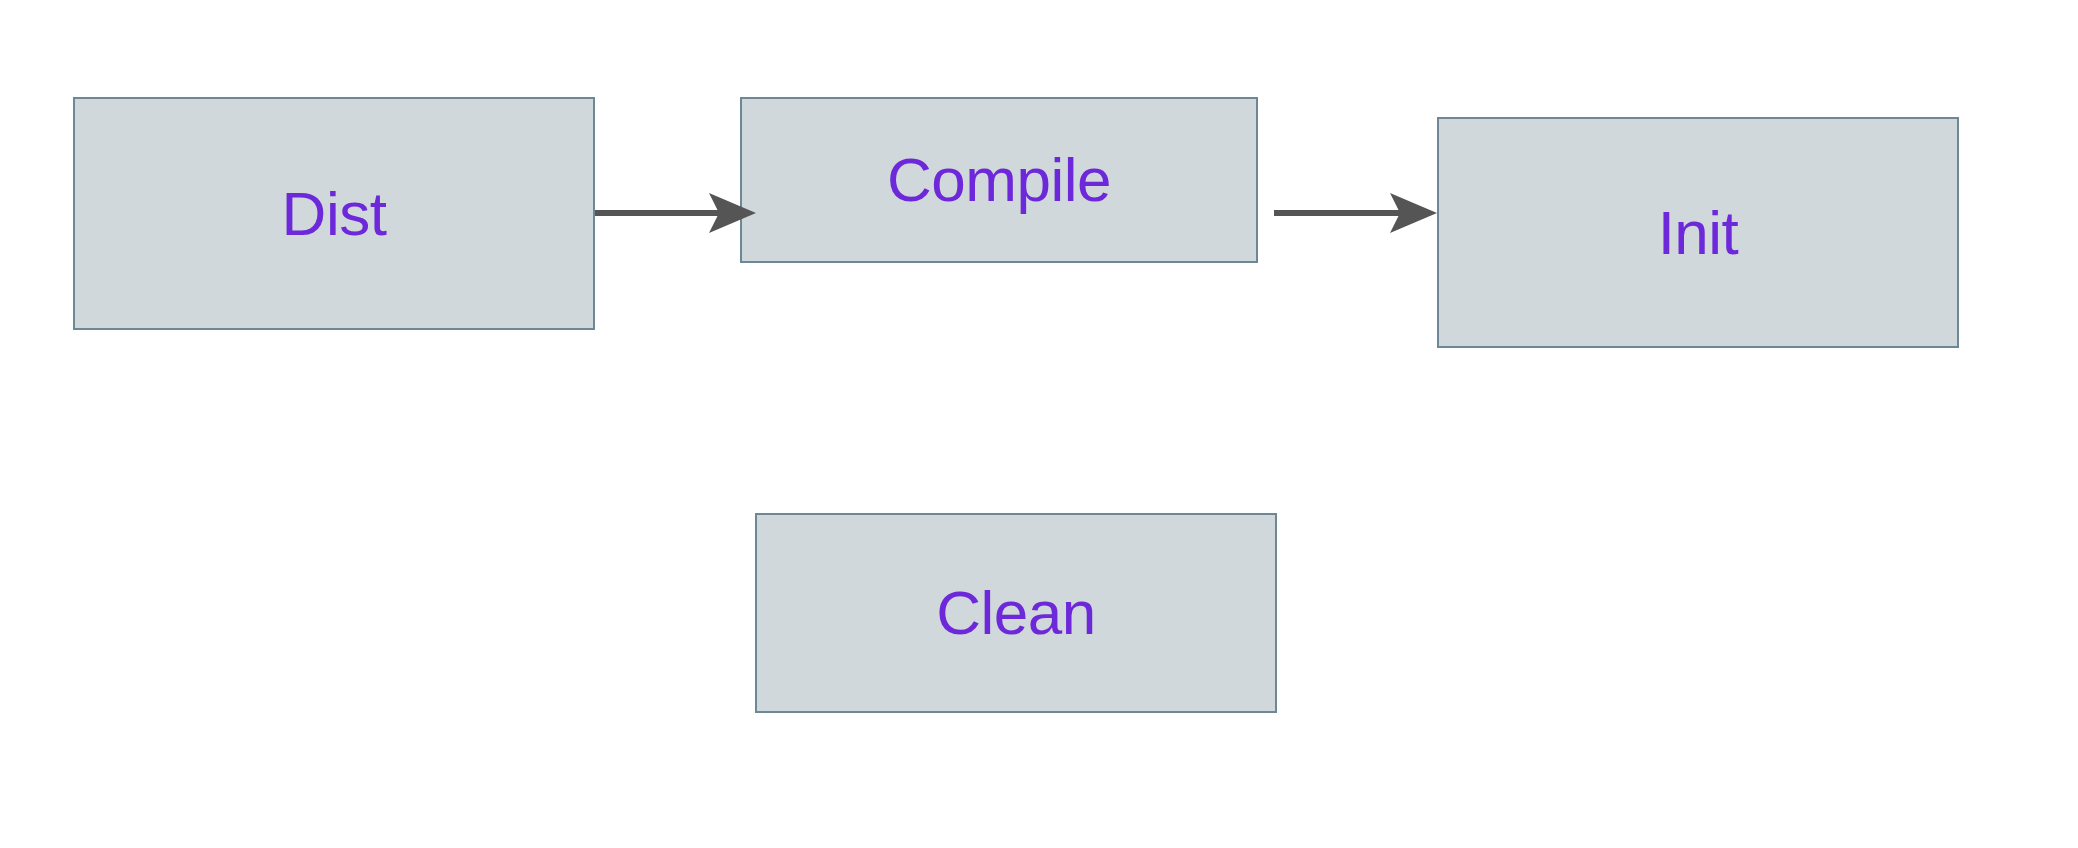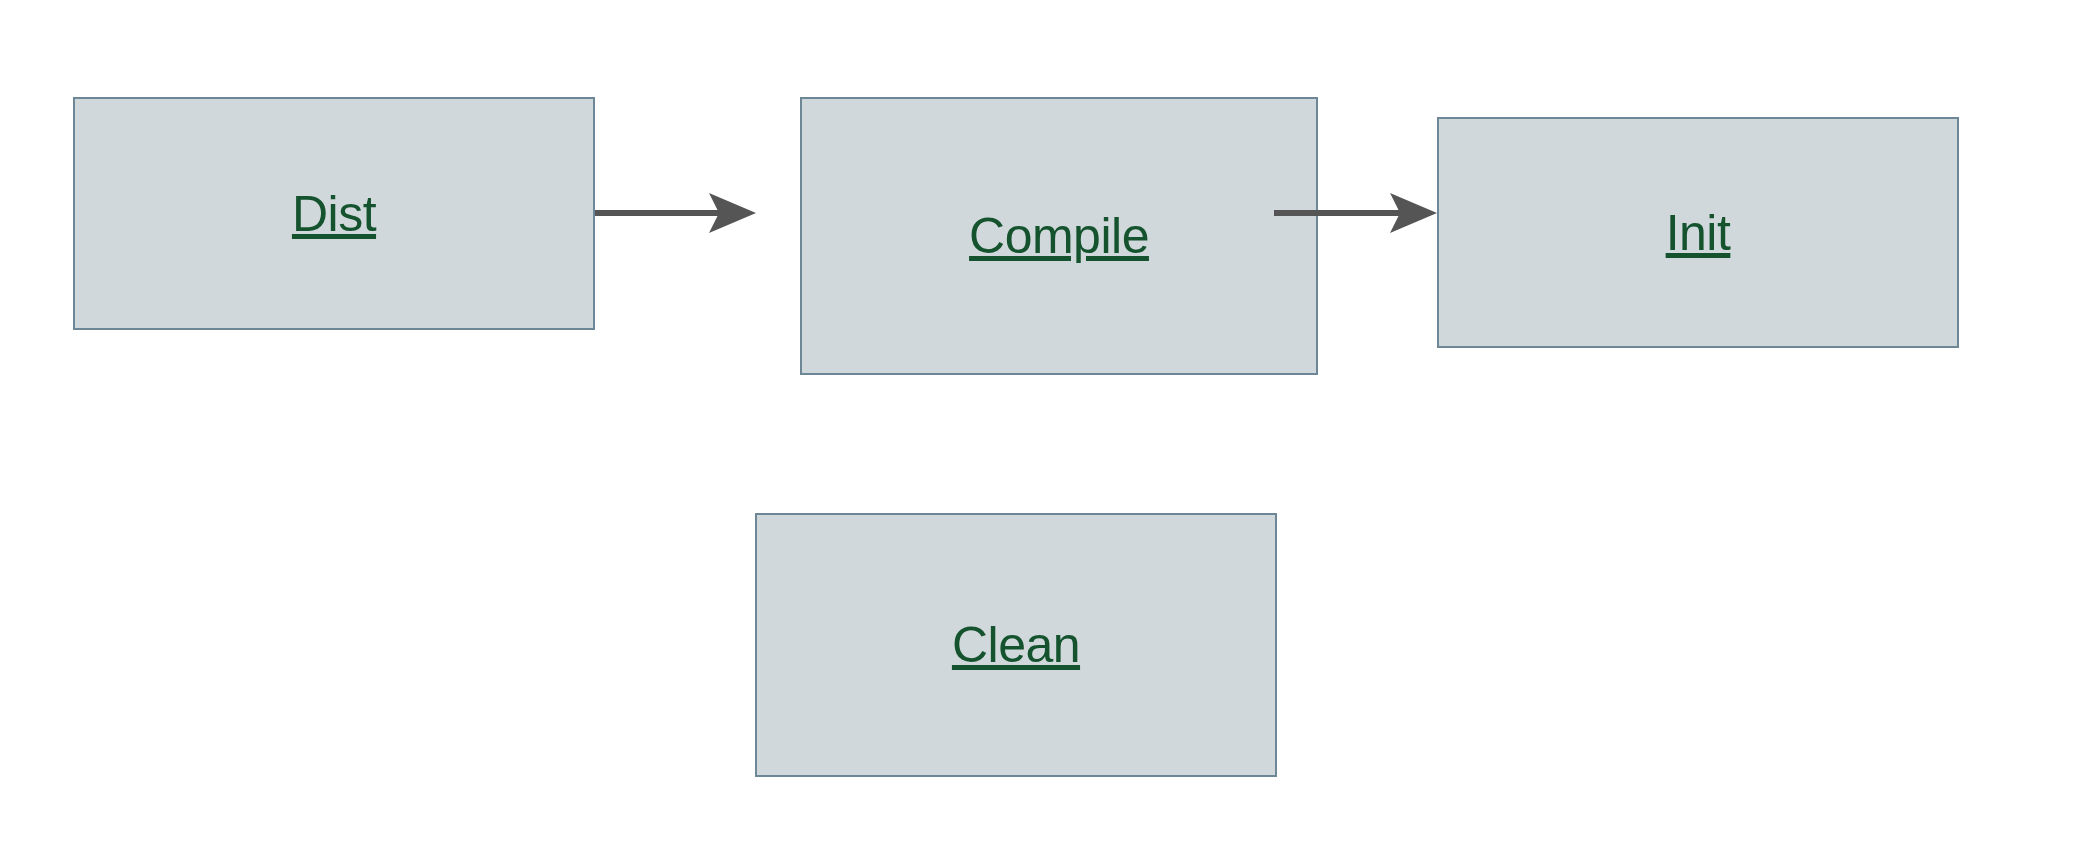--- a/index.html
+++ b/index.html
@@ -22,27 +22,26 @@
     box-sizing: border-box;
     background: #d0d8db;
     border: 2px solid #6d8796;
     display: flex;
     align-items: center;
     justify-content: center;
     user-select: none;
   }
   .node-label {
     font-family: "Liberation Sans", sans-serif;
-    font-size: 50px;
+    font-size: 62px;
     font-weight: 400;
-    color: #14532d;
+    color: #6d28d9;
     line-height: 1;
     letter-spacing: -0.5px;
     white-space: nowrap;
-    text-decoration: underline;
   }
   .edge {
     position: absolute;
     overflow: visible;
   }
   .edge-line {
     stroke: #555555;
     stroke-width: 6;
     fill: none;
   }
@@ -52,29 +51,29 @@
 </style>
 </head>
 <body>
 
 <div id="canvas">
 
   <div class="node" style="left:73px; top:97px; width:522px; height:233px;">
     <span class="node-label">Dist</span>
   </div>
 
-  <div class="node" style="left:800px; top:97px; width:518px; height:278px;">
+  <div class="node" style="left:740px; top:97px; width:518px; height:166px;">
     <span class="node-label">Compile</span>
   </div>
 
   <div class="node" style="left:1437px; top:97px; width:522px; height:231px;margin-top:20px;">
     <span class="node-label">Init</span>
   </div>
 
-  <div class="node" style="left:755px; top:513px; width:522px; height:264px;">
+  <div class="node" style="left:755px; top:513px; width:522px; height:200px;">
     <span class="node-label">Clean</span>
   </div>
 
   <svg class="edge" style="left:595px; top:190px; width:163px; height:46px;" viewBox="0 0 163 46" xmlns="http://www.w3.org/2000/svg">
     <line class="edge-line" x1="0" y1="23" x2="124" y2="23"></line>
     <path class="edge-head" d="M 161 23 L 114 3 L 124 23 L 114 43 Z"></path>
   </svg>
 
   <svg class="edge" style="left:1274px; top:190px; width:165px; height:46px;" viewBox="0 0 165 46" xmlns="http://www.w3.org/2000/svg">
     <line class="edge-line" x1="0" y1="23" x2="126" y2="23"></line>

